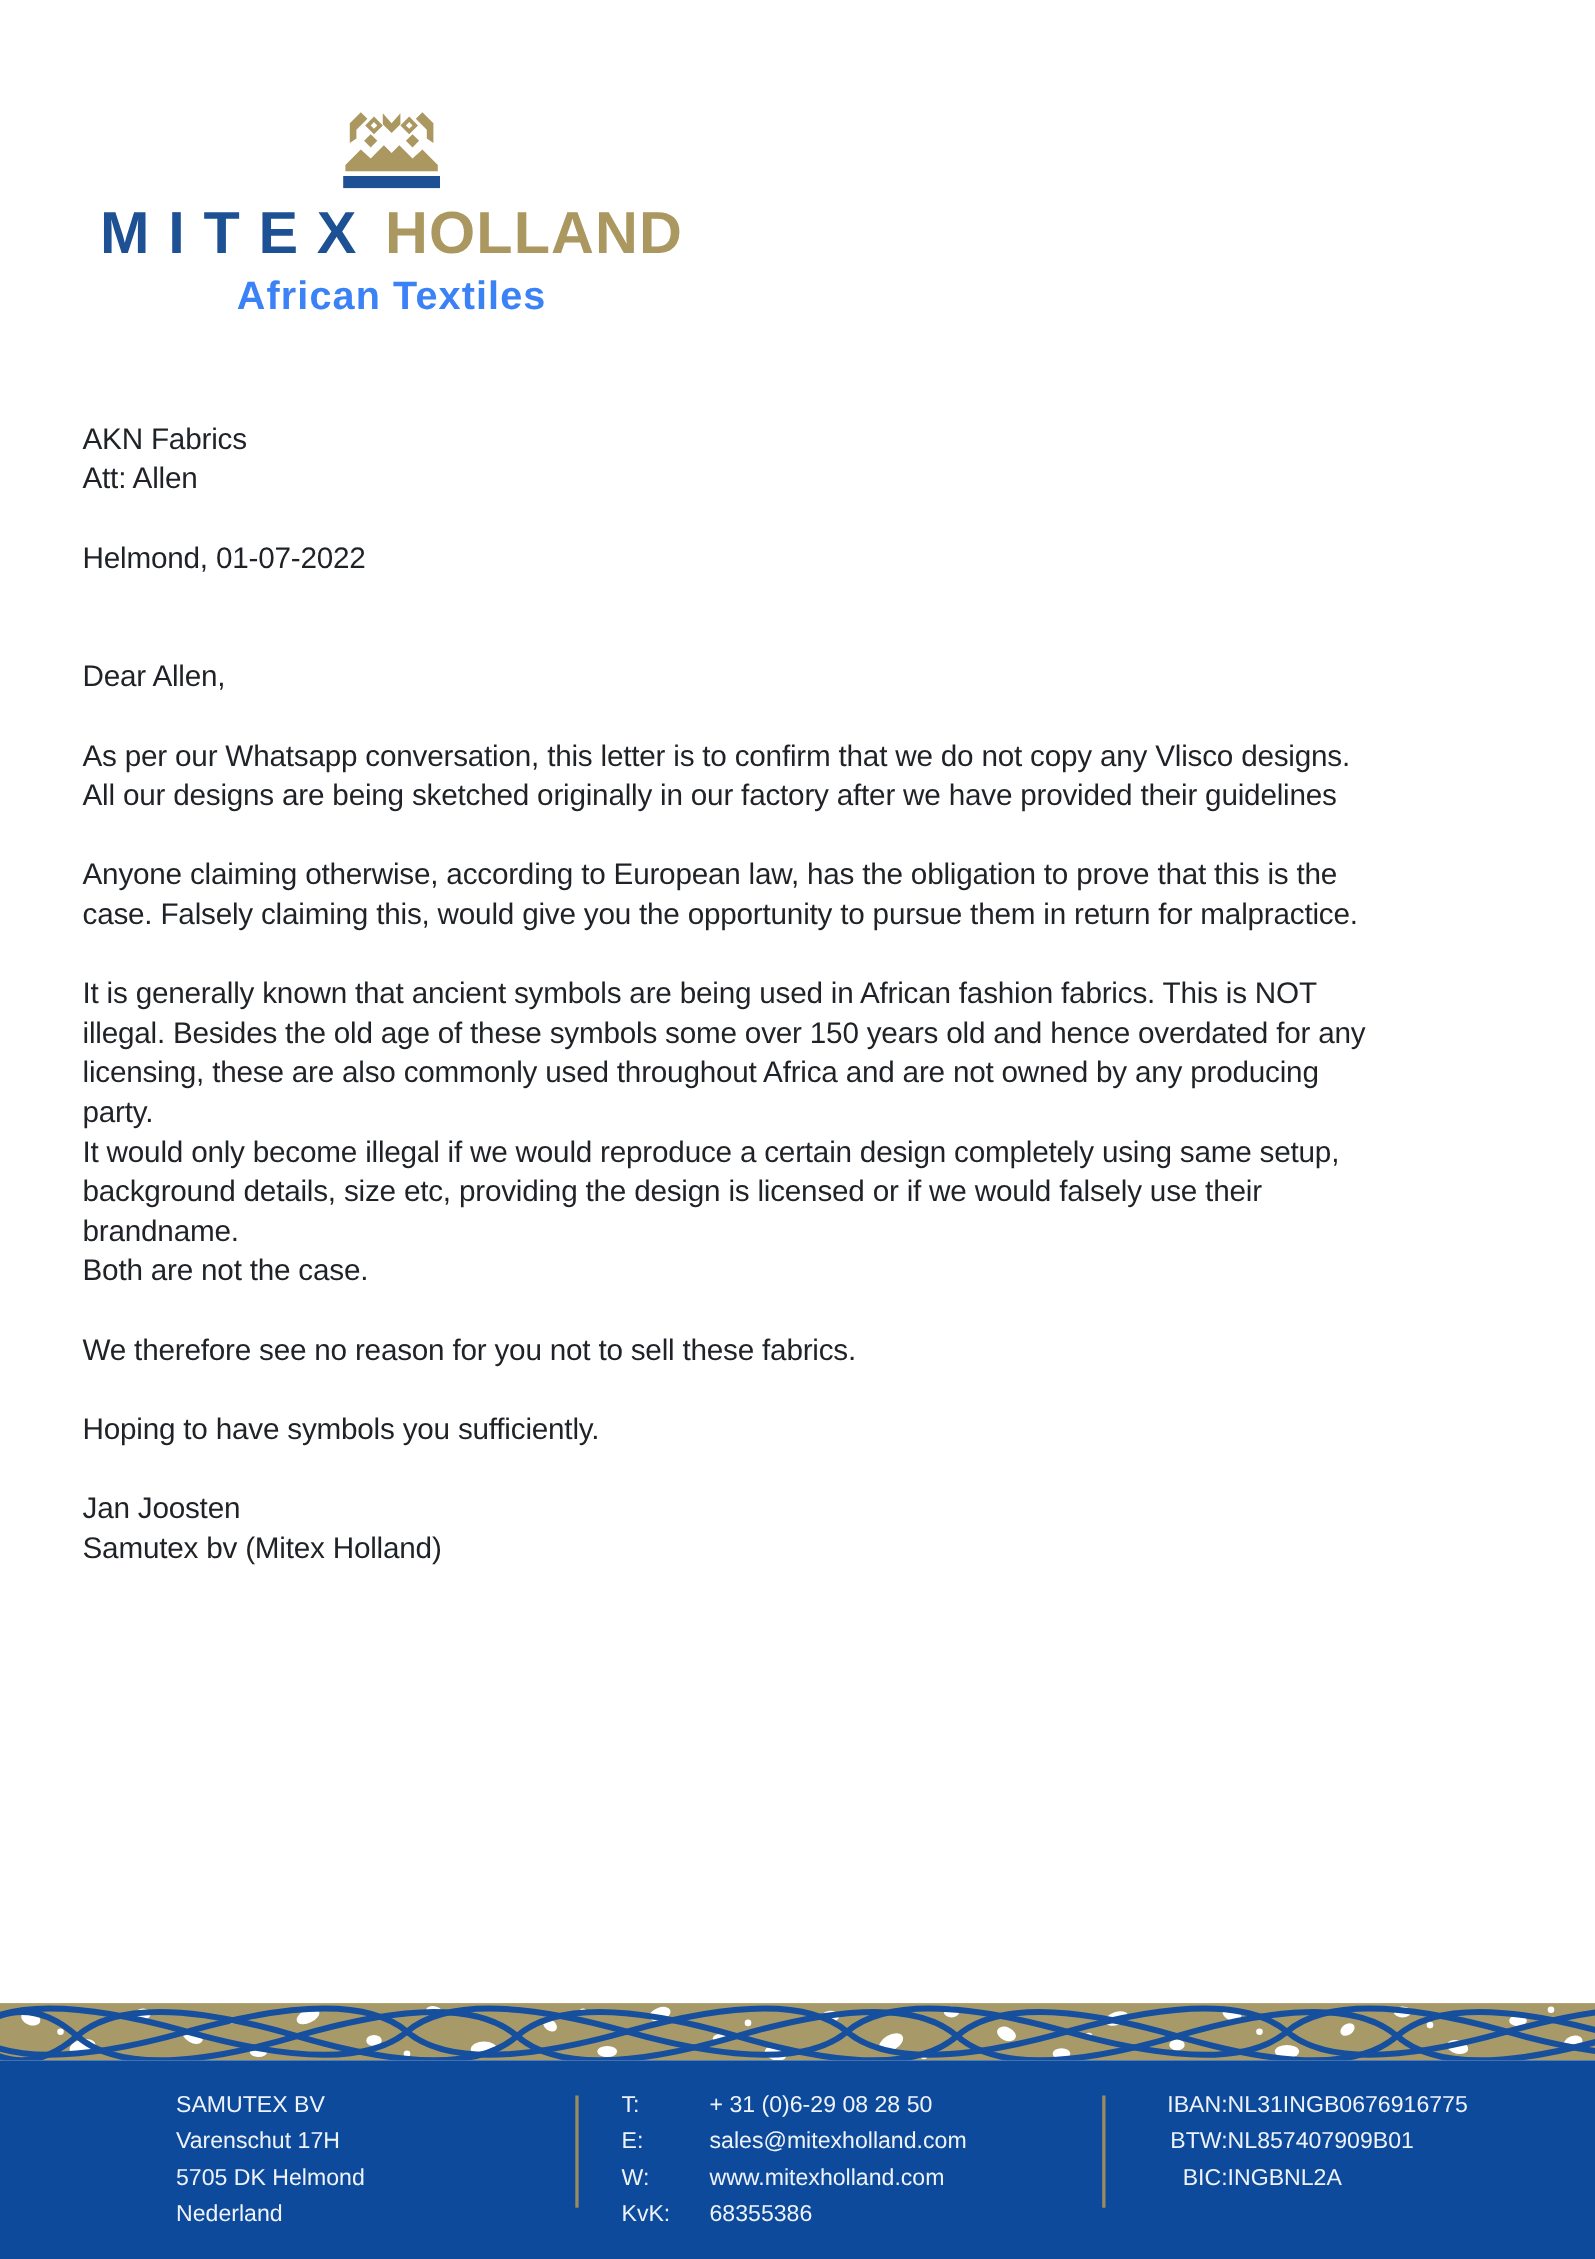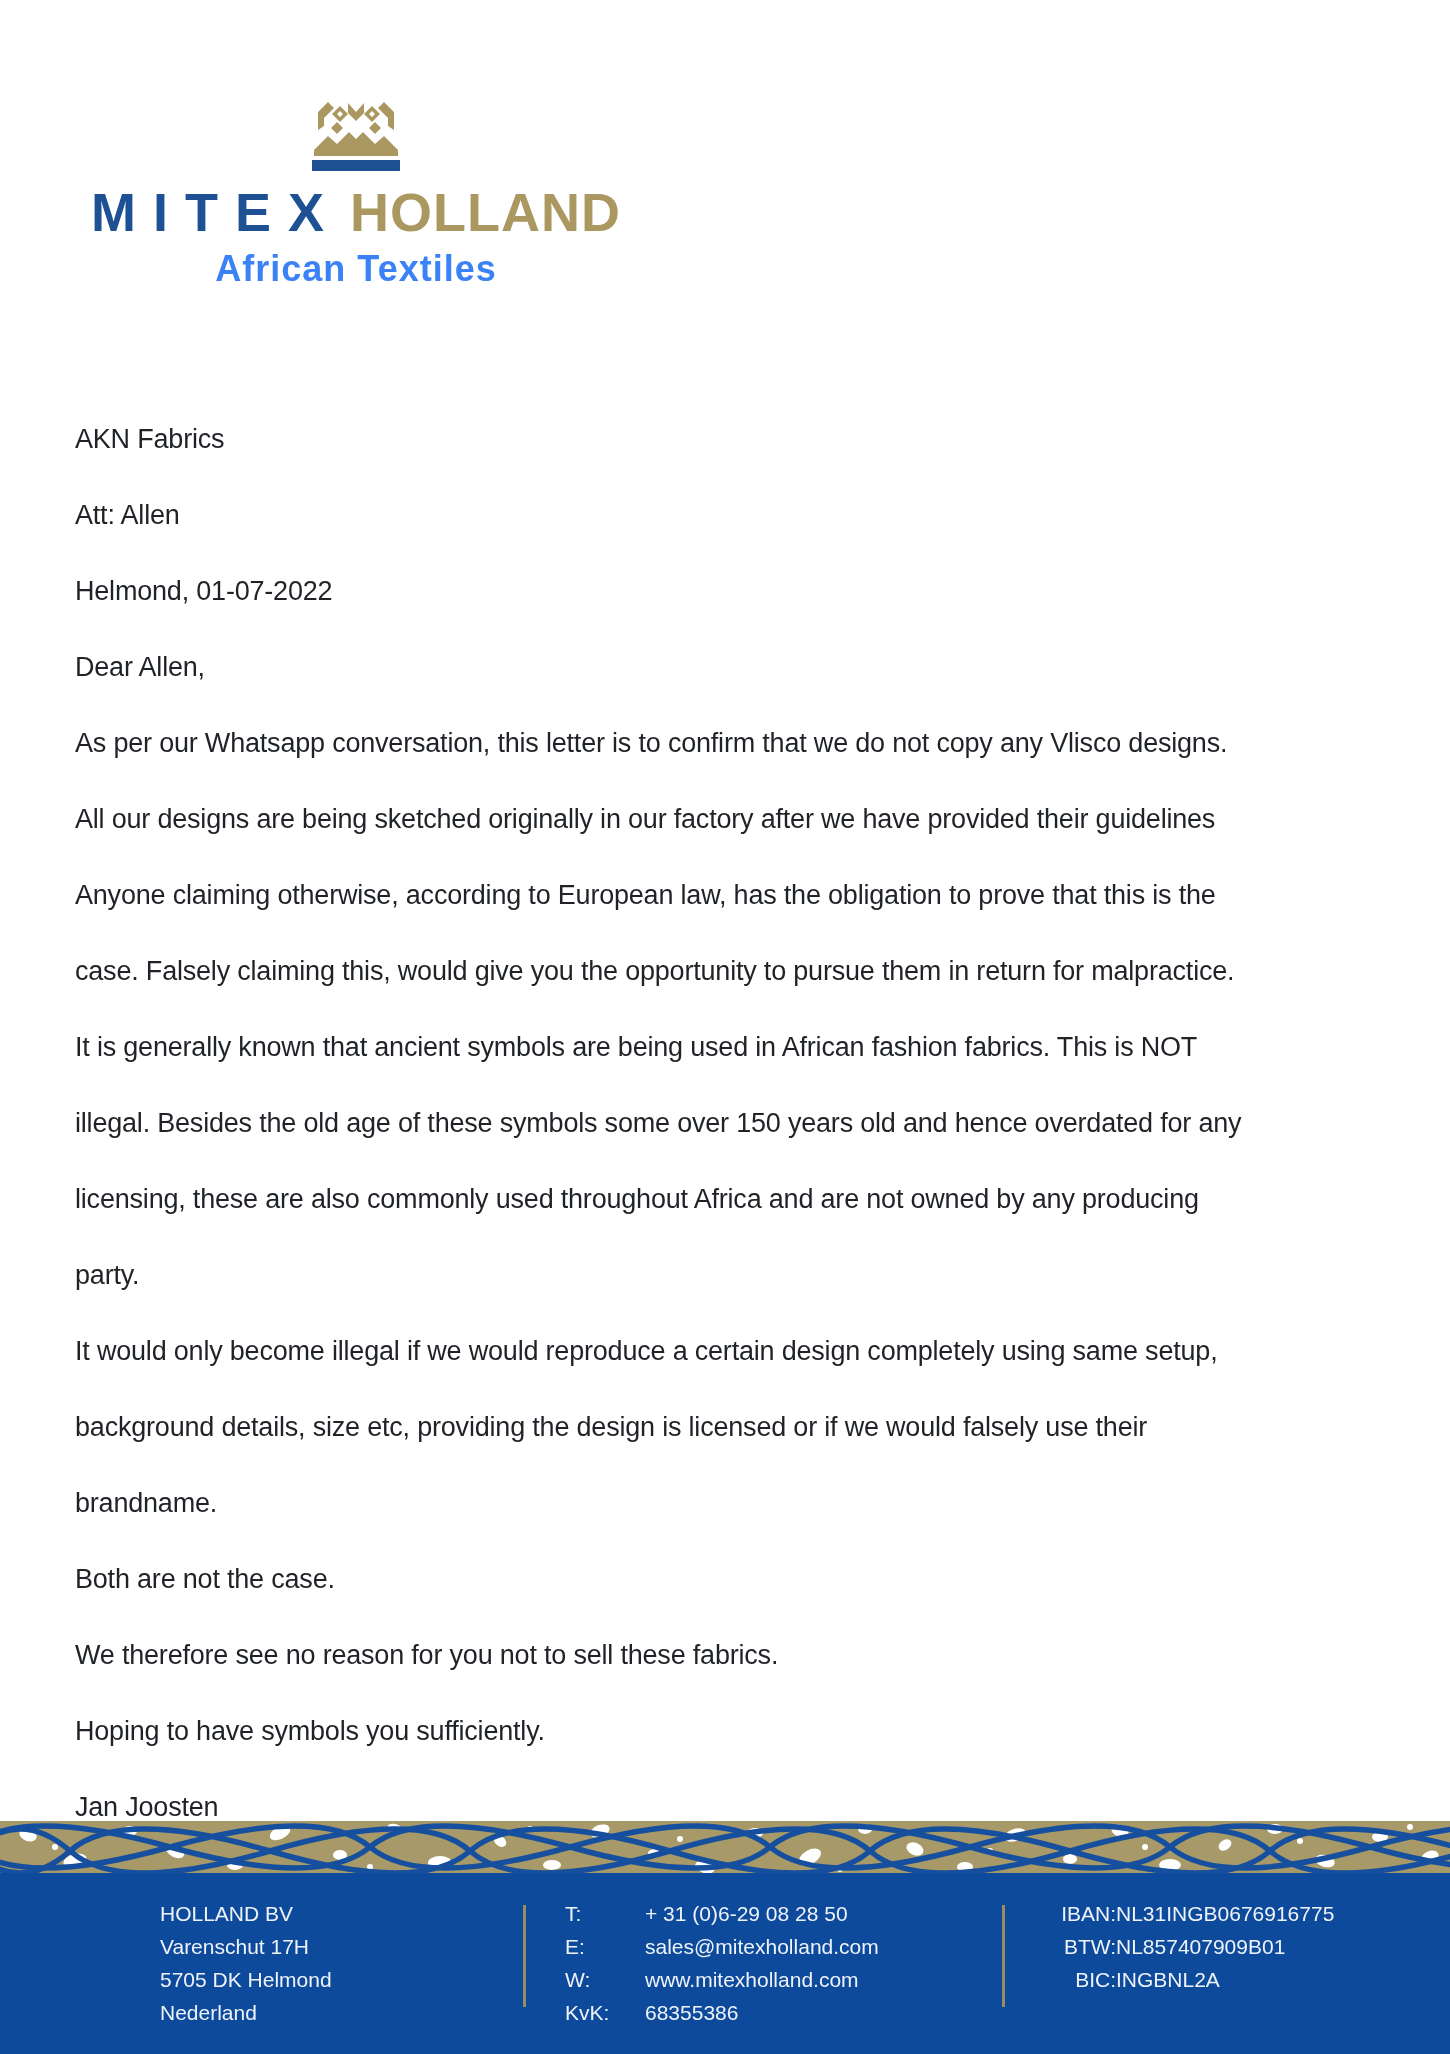--- a/index.html
+++ b/index.html
@@ -16,21 +16,21 @@
   
   .logo{position:absolute;left:86px;top:100px;width:540px;text-align:center;}
   .crown-wrap{display:flex;flex-direction:column;align-items:center;}
   .crown-bar{width:88px;height:11px;background:#1d5193;margin-top:4px;}
   .wordmark{margin-top:14px;font-size:54px;font-weight:bold;white-space:nowrap;line-height:1;}
   .wm-mitex{color:#1d5193;letter-spacing:17px;}
   .wm-holland{color:#ab9760;font-weight:600;letter-spacing:1px;margin-left:-6px;}
   .tagline{margin-top:9px;font-size:36px;font-weight:bold;color:#3b82f6;letter-spacing:1px;}
   
   .letter{position:absolute;left:75px;top:381px;font-size:27px;line-height:36px;letter-spacing:-0.2px;}
-  .letter .line{white-space:nowrap;margin-top:40px;}
+  .letter .line{white-space:nowrap;}
   .mt1{margin-top:36px;}
   .mt2{margin-top:72px;}
   
   .footer-pattern{position:absolute;left:0;top:1821px;width:1450px;height:52px;display:block;}
   .footer{
     position:absolute;left:0;top:1873px;width:1450px;height:181px;
     background:#0d4a9b;color:#eef3fa;font-size:21px;line-height:33px;
   }
   .f-col{position:absolute;top:24px;}
   .f-col1{left:160px;}
@@ -170,21 +170,21 @@
       <path d="M-30 30 Q20 -14 70 30 T270 30 T470 30 T670 30 T870 30 T1070 30 T1270 30 T1470 30"></path>
       <path d="M-30 30 Q20 74 70 30 T270 30 T470 30 T670 30 T870 30 T1070 30 T1270 30 T1470 30"></path>
       <path d="M-130 26 Q-80 -16 -30 26 T170 26 T370 26 T570 26 T770 26 T970 26 T1170 26 T1370 26 T1570 26"></path>
       <path d="M-130 26 Q-80 68 -30 26 T170 26 T370 26 T570 26 T770 26 T970 26 T1170 26 T1370 26 T1570 26"></path>
     </g>
   </svg>
 
   <div class="footer">
 
     <div class="f-col f-col1">
-      <div>HOLLAND BV</div>
+      <div>SAMUTEX BV</div>
       <div>Varenschut 17H</div>
       <div>5705 DK Helmond</div>
       <div>Nederland</div>
     </div>
 
     <div class="f-divider f-div1"></div>
 
     <div class="f-col f-col2">
       <div class="f-row">
         <span class="f-lbl">T:</span>

